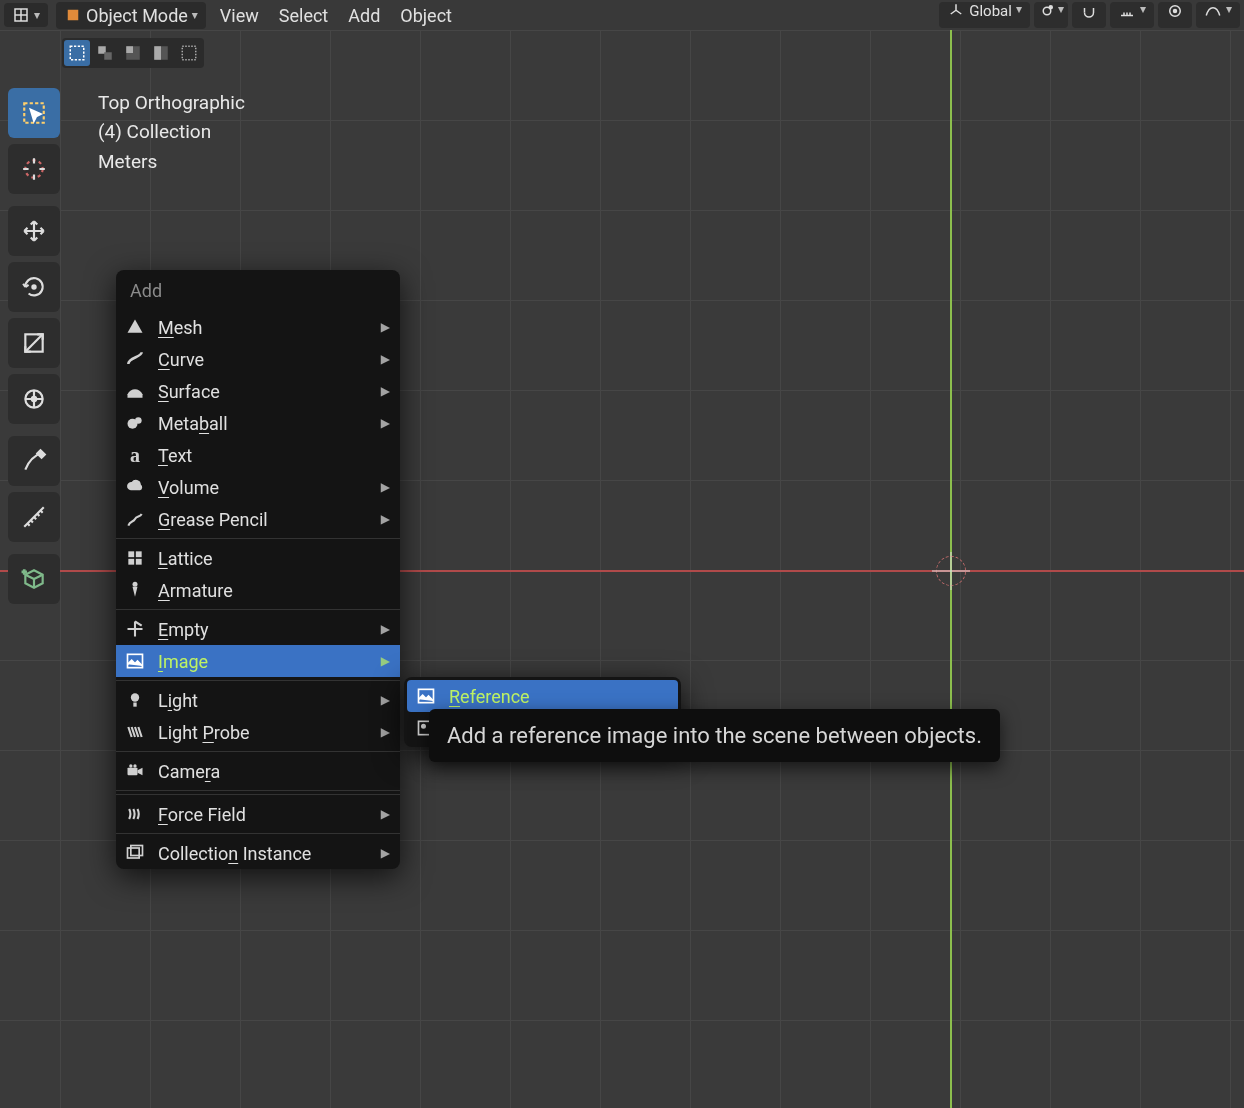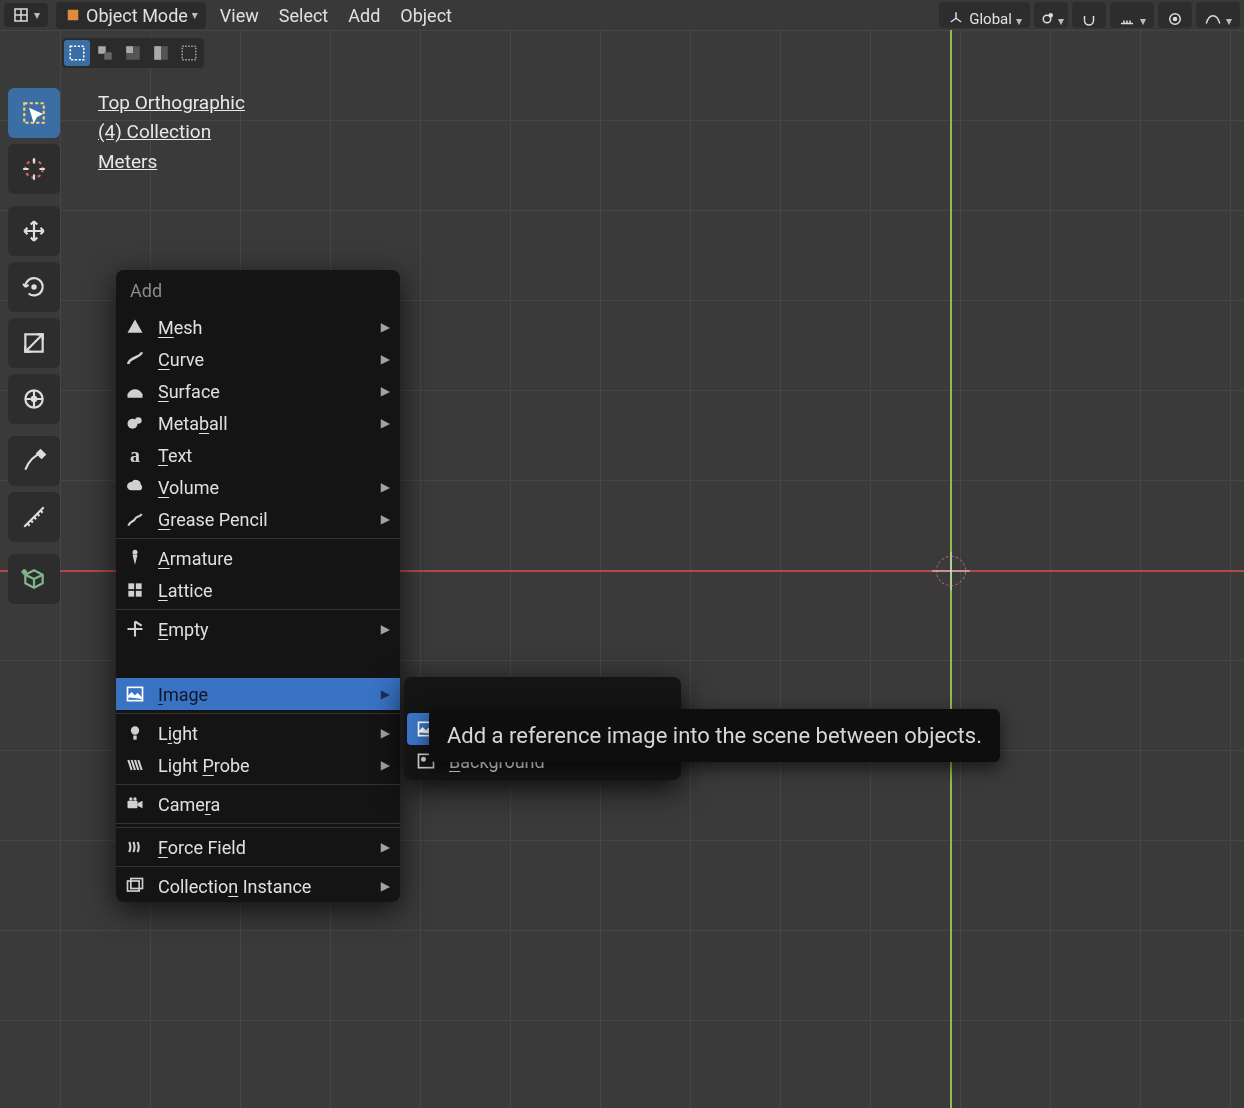--- a/index.html
+++ b/index.html
@@ -103,21 +103,20 @@
   .cursor3d::before{ left:50%; top:-5px; bottom:-5px; width:1px; transform:translateX(-0.5px);}
   .cursor3d::after{ top:50%; left:-5px; right:-5px; height:1px; transform:translateY(-0.5px);}
 
   .overlay-text{
     position:absolute;
     top:88px; left:98px;
     font-size:19px;
     color:#e8e8e8;
     line-height:1.55;
     z-index:5;
-    text-decoration:underline;
   }
 
   
   .toolbar {
     position:absolute;
     top:88px; left:8px;
     width:54px;
     display:flex; flex-direction:column; gap:6px;
     z-index:9;
   }
@@ -151,21 +150,21 @@
   .menu-item {
     display:flex;
     align-items:center;
     height:32px;
     padding: 0 14px 0 8px;
     gap:12px;
     cursor:pointer;
     position:relative;
     font-size:18px;
   }
-  .menu-item.highlight { background:#3a72c4; color:#0f172a;margin-top:33px; }
+  .menu-item.highlight { background:#3a72c4; color:#bef264; }
   .menu-item .arrow {
     position:absolute;
     right:10px;
     font-size:12px;
     opacity:.7;
   }
   .menu .sep {
     height:1px;
     background:#333;
     margin:3px 0;
@@ -203,21 +202,21 @@
     z-index:40;
     box-shadow:0 6px 18px rgba(0,0,0,.6);
   }
 
   
   .right-cluster { display:flex; align-items:center; gap:4px; }
   .iconbox {
     width:34px; height:26px;
     background:#2d2d2d;
     border-radius:4px;
-    display:flex; align-items:flex-end; justify-content:center;
+    display:flex; align-items:flex-start; justify-content:center;
     font-size:15px;
   }
   .iconbox.wide{ width:auto; padding:0 8px; gap:4px; }
 
 </style>
 </head>
 <body>
 
 <div class="viewport"></div>
 <div class="axis-x"></div>
@@ -456,37 +455,37 @@
       </span>
     <span><span class="und">G</span>rease Pencil</span>
     <span class="arrow">▶</span>
   </div>
 
   <div class="sep"></div>
 
   <div class="menu-item">
     <span class="menu-icon">
         <svg viewBox="0 0 24 24" width="20" height="20" fill="#d0d0d0">
-          <circle cx="12" cy="5" r="3"></circle>
-          <path d="M9 8l3 12 3-12z"></path>
-        </svg>
-      </span>
-    <span><span class="und">A</span>rmature</span>
-  </div>
-  <div class="menu-item">
-    <span class="menu-icon">
-        <svg viewBox="0 0 24 24" width="20" height="20" fill="#d0d0d0">
           <rect x="4" y="4" width="7" height="7"></rect>
           <rect x="13" y="4" width="7" height="7"></rect>
           <rect x="4" y="13" width="7" height="7"></rect>
           <rect x="13" y="13" width="7" height="7"></rect>
         </svg>
       </span>
     <span><span class="und">L</span>attice</span>
   </div>
+  <div class="menu-item">
+    <span class="menu-icon">
+        <svg viewBox="0 0 24 24" width="20" height="20" fill="#d0d0d0">
+          <circle cx="12" cy="5" r="3"></circle>
+          <path d="M9 8l3 12 3-12z"></path>
+        </svg>
+      </span>
+    <span><span class="und">A</span>rmature</span>
+  </div>
 
   <div class="sep"></div>
 
   <div class="menu-item">
     <span class="menu-icon">
         <svg viewBox="0 0 24 24" width="20" height="20" fill="none" stroke="#d0d0d0" stroke-width="2.5">
           <path d="M12 3v18M3 12h18"></path>
           <path d="M12 3l8 5"></path>
         </svg>
       </span>

